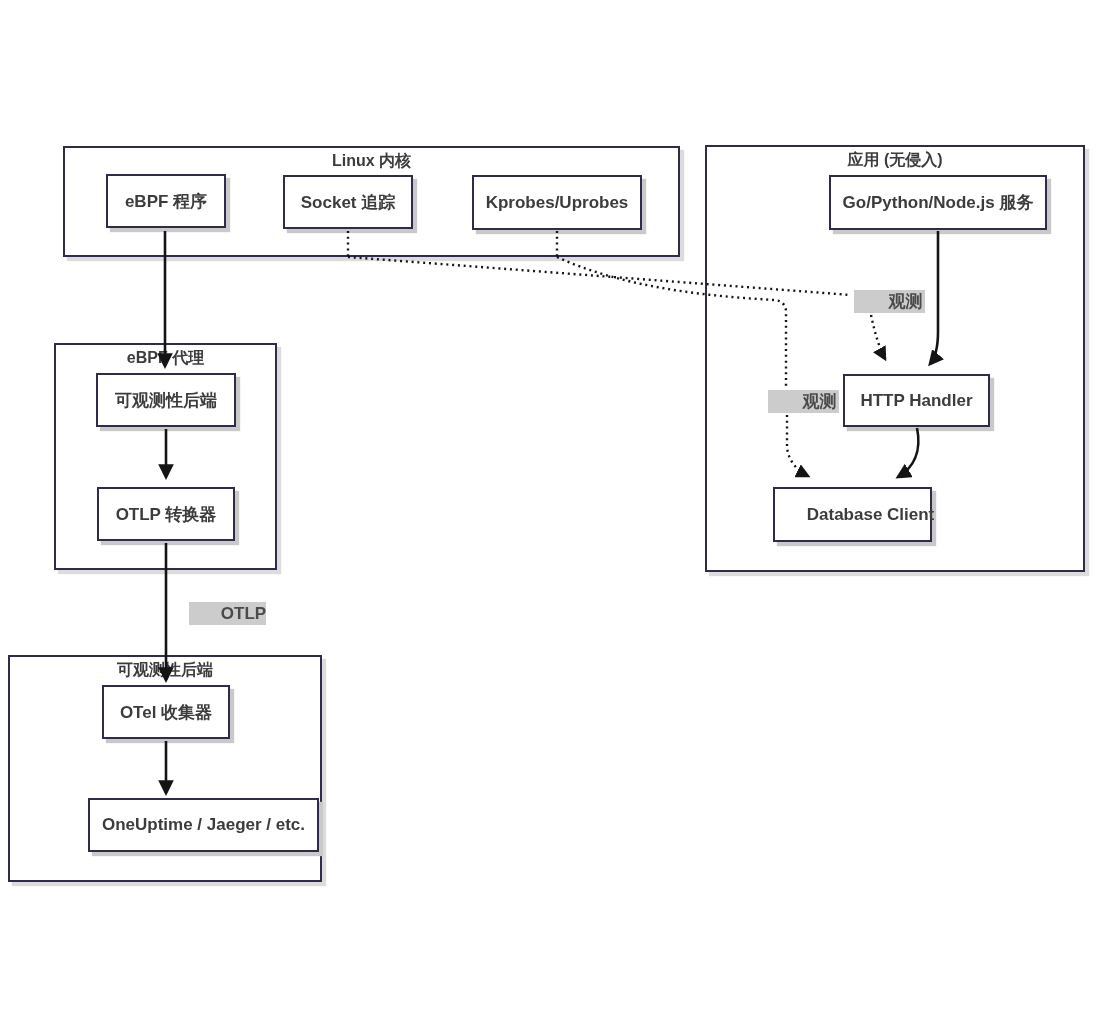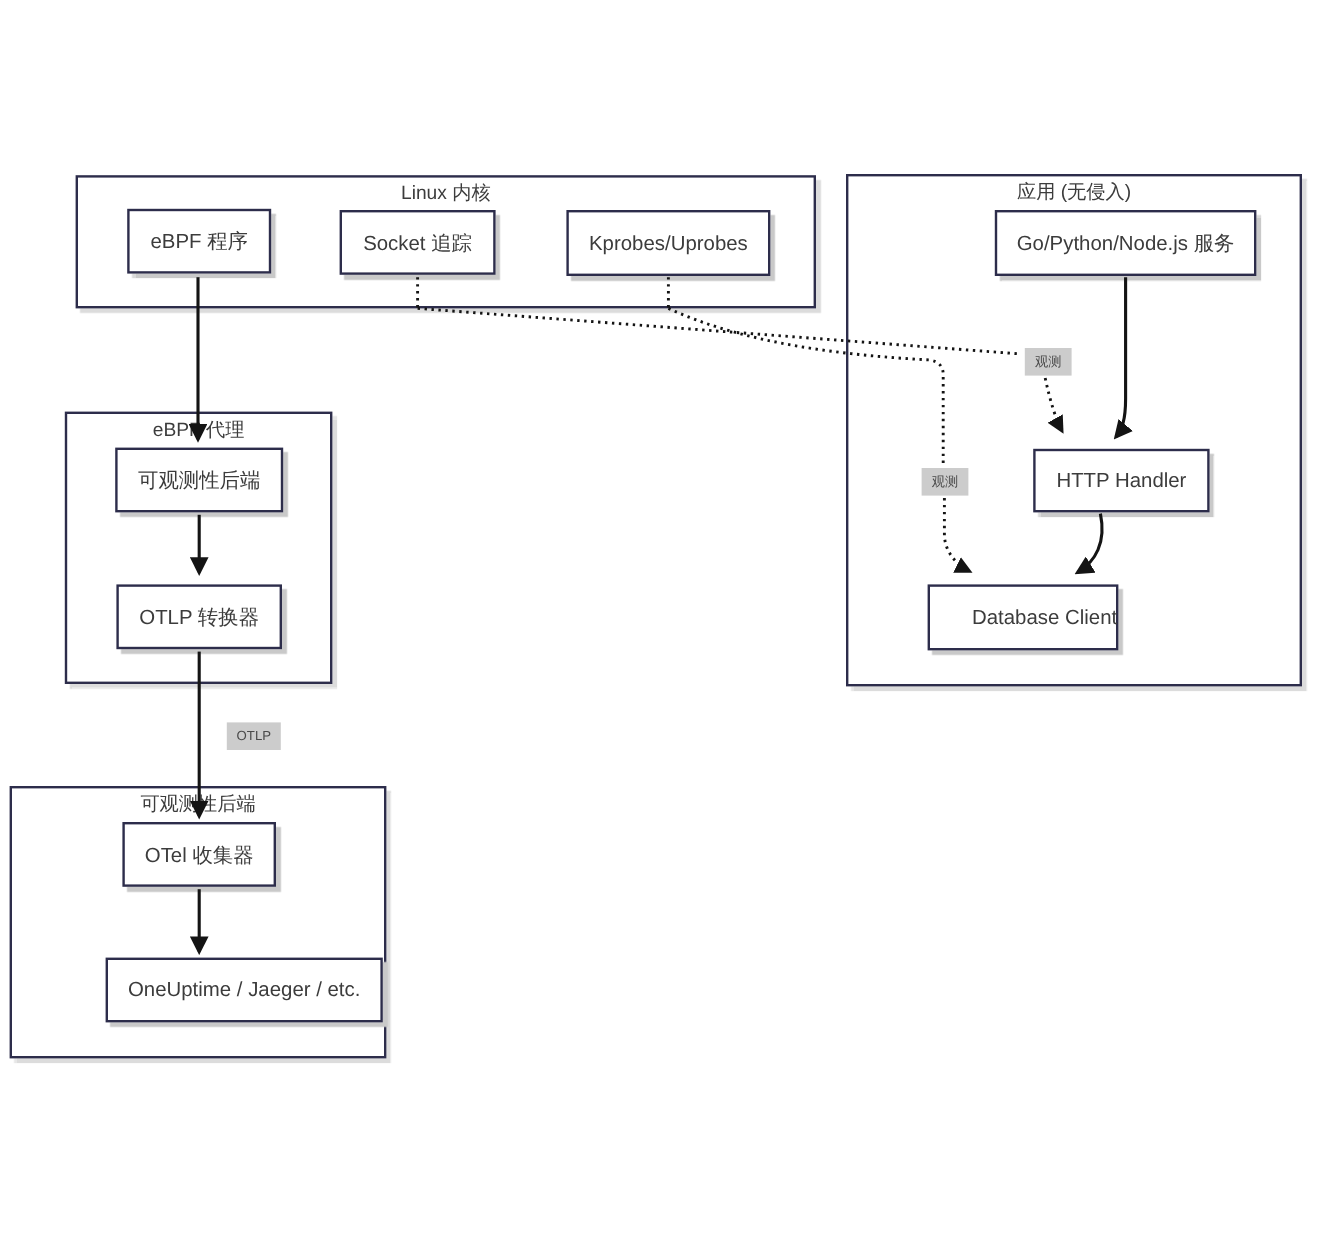--- a/index.html
+++ b/index.html
@@ -13,20 +13,21 @@
     --shadow:#c9c9c9;
   }
   html,body{margin:0;padding:0;background:var(--background);}
   .canvas{
     position:relative;
     width:1098px;height:1029px;
     background:var(--background);
     font-family:"Liberation Sans","DejaVu Sans",sans-serif;
     color:var(--text);
     overflow:hidden;
+    font-weight:bold;
   }
   .container{
     position:absolute;
     background:var(--node-fill);
     border:2px solid var(--node-border);
     box-shadow:4px 4px 1px 0 #dcdcdc;
     box-sizing:border-box;
     z-index:1;
   }
   .container .title{
@@ -54,23 +55,24 @@
     pointer-events:none;
   }
   .edges path{fill:none;}
   .edges .solid{stroke:var(--arrow);stroke-width:2.6;}
   .edges .dotted{stroke:var(--arrow);stroke-width:2.4;stroke-dasharray:2 3.8;}
   .edge-label{
     position:absolute;
     background:var(--label-bg);
     color:var(--label-text);
     display:flex;align-items:center;justify-content:center;
-    font-size:11px;
+    font-size:17px;
     z-index:4;
     white-space:nowrap;
+    padding-left:32px;
   }
 </style>
 </head>
 <body>
 
 <div class="canvas">
 
   <div class="container" style="left:63px;top:146px;width:617px;height:111px;">
     <div class="title">Linux 内核</div>
   </div>
@@ -88,21 +90,21 @@
   </div>
 
   <div class="node" style="left:106px;top:174px;width:120px;height:54px;">eBPF 程序</div>
 
   <div class="node" style="left:283px;top:175px;width:130px;height:54px;">Socket 追踪</div>
 
   <div class="node" style="left:472px;top:175px;width:170px;height:55px;">Kprobes/Uprobes</div>
 
   <div class="node" style="left:829px;top:175px;width:218px;height:55px;">Go/Python/Node.js 服务</div>
 
-  <div class="node" style="left:861px;top:374px;width:147px;height:53px;">HTTP Handler</div>
+  <div class="node" style="left:843px;top:374px;width:147px;height:53px;">HTTP Handler</div>
 
   <div class="node" style="left:773px;top:487px;width:159px;height:55px;padding-left:36px;">Database Client</div>
 
   <div class="node" style="left:96px;top:373px;width:140px;height:54px;">可观测性后端</div>
 
   <div class="node" style="left:97px;top:487px;width:138px;height:54px;">OTLP 转换器</div>
 
   <div class="node" style="left:102px;top:685px;width:128px;height:54px;">OTel 收集器</div>
 
   <div class="node" style="left:51px;top:798px;width:231px;height:54px;margin-left:37px;">OneUptime / Jaeger / etc.</div>

